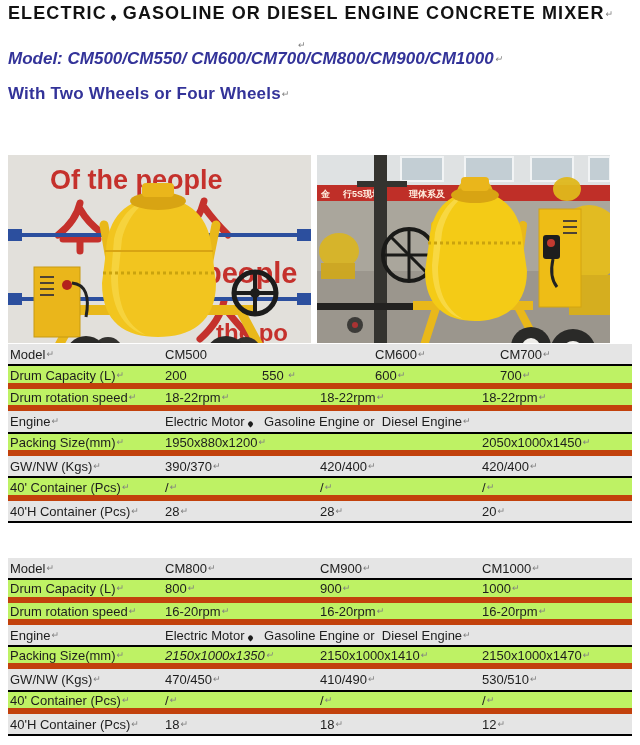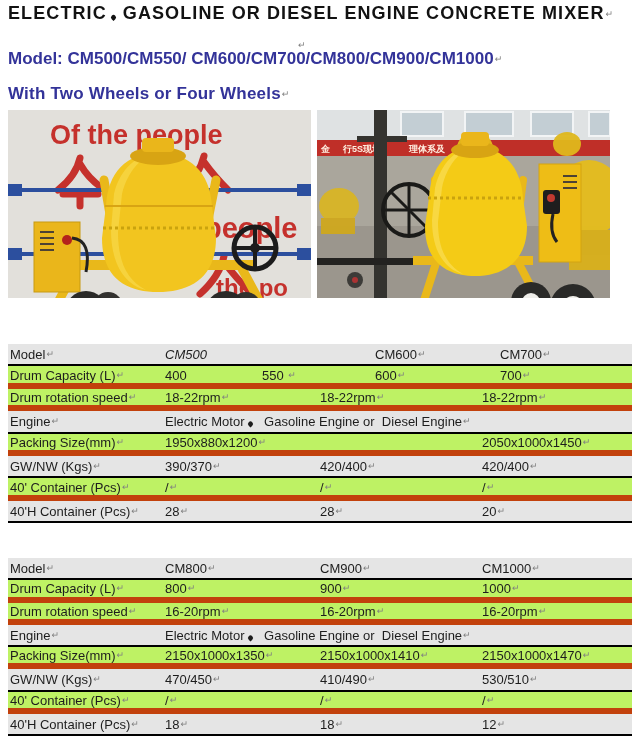--- a/index.html
+++ b/index.html
@@ -3,35 +3,35 @@
 <meta charset="utf-8">
 <style>
   html,body{margin:0;padding:0;background:#ffffff;}
   body{width:640px;height:745px;position:relative;overflow:hidden;
        font-family:"Liberation Sans",sans-serif;color:#1d1d1d;}
   .abs{position:absolute;}
 
   
   .title{left:8px;top:3px;font-size:18px;font-weight:800;letter-spacing:1.1px;
          color:#121212;white-space:pre;}
-  .model-line{left:8px;top:49px;font-size:17px;font-weight:700;color:#333399;white-space:pre;}
+  .model-line{left:8px;top:49px;font-size:17px;font-weight:700;color:#333399;white-space:pre;font-style:italic;}
   .subtitle{left:8px;top:84px;font-size:17px;font-weight:700;color:#333399;letter-spacing:.2px;white-space:pre;}
   .stray-rm{left:297px;top:40px;font-size:9px;color:#777;}
 
   
   .rm{font-weight:400;font-size:9px;color:#808080;vertical-align:2px;margin-left:1px;}
 
   
   .ideo-comma{display:inline-block;width:5px;height:5px;background:currentColor;
               border-radius:50% 50% 50% 0;transform:rotate(-45deg);
               margin:0 7px 0 4px;vertical-align:-1px;}
 
   
   .photos{left:8px;top:110px;width:604px;height:228px;display:flex;gap:6px;}
-  .photo{height:188px;overflow:hidden;background:#ddd;}
+  .photo{height:188px;overflow:hidden;background:#ddd;margin-top:45px;}
   .photo.left{width:303px;}
   .photo.right{width:293px;}
   .photo svg{display:block;}
 
   
   .spec-table{left:8px;width:624px;}
   #table1{top:344px;}
   #table2{top:558px;}
   .t-row{position:relative;box-sizing:border-box;}
   #table1 .t-row{height:22.4px;}
@@ -210,28 +210,28 @@
           <circle cx="256" cy="197" r="4" fill="#84837f"></circle>
         </g>
       </g>
     </svg>
   </div>
 </div>
 
 <div class="abs spec-table" id="table1">
     <div class="t-row shaded">
       <span class="t-label">Model<span class="rm">↵</span></span>
-      <span class="t-cell" style="left: 157px; font-style: italic;">CM500</span>
+      <span class="t-cell" style="left: 157px;">CM500</span>
       <span class="t-cell" style="left: 254px; margin-top: 46px;">CM550 <span class="rm">↵</span></span>
       <span class="t-cell" style="left: 367px;">CM600<span class="rm">↵</span></span>
       <span class="t-cell" style="left: 492px;">CM700<span class="rm">↵</span></span>
     </div>
     <div class="t-row plain">
       <span class="t-label">Drum Capacity (L)<span class="rm">↵</span></span>
-      <span class="t-cell" style="left: 157px;">400</span>
+      <span class="t-cell" style="left: 157px;">200</span>
       <span class="t-cell" style="left: 254px;">550 <span class="rm">↵</span></span>
       <span class="t-cell" style="left: 367px;">600<span class="rm">↵</span></span>
       <span class="t-cell" style="left: 492px;">700<span class="rm">↵</span></span>
     </div>
     <div class="t-row plain">
       <span class="t-label">Drum rotation speed<span class="rm">↵</span></span>
       <span class="t-cell" style="left: 157px;">18-22rpm<span class="rm">↵</span></span>
       <span class="t-cell" style="left: 312px;">18-22rpm<span class="rm">↵</span></span>
       <span class="t-cell" style="left: 474px;">18-22rpm<span class="rm">↵</span></span>
     </div>
@@ -281,21 +281,21 @@
       <span class="t-cell" style="left: 157px;">16-20rpm<span class="rm">↵</span></span>
       <span class="t-cell" style="left: 312px;">16-20rpm<span class="rm">↵</span></span>
       <span class="t-cell" style="left: 474px;">16-20rpm<span class="rm">↵</span></span>
     </div>
     <div class="t-row shaded">
       <span class="t-label">Engine<span class="rm">↵</span></span>
       <span class="t-cell" style="left: 157px;">Electric Motor<span class="ideo-comma"></span> Gasoline Engine or  Diesel Engine<span class="rm">↵</span></span>
     </div>
     <div class="t-row plain">
       <span class="t-label">Packing Size(mm)<span class="rm">↵</span></span>
-      <span class="t-cell" style="left: 157px;">2150x1000x1350<span class="rm">↵</span></span>
+      <span class="t-cell" style="left: 157px; font-style: italic;">2150x1000x1350<span class="rm">↵</span></span>
       <span class="t-cell" style="left: 312px;">2150x1000x1410<span class="rm">↵</span></span>
       <span class="t-cell" style="left: 474px;">2150x1000x1470<span class="rm">↵</span></span>
     </div>
     <div class="t-row shaded">
       <span class="t-label">GW/NW (Kgs)<span class="rm">↵</span></span>
       <span class="t-cell" style="left: 157px;">470/450<span class="rm">↵</span></span>
       <span class="t-cell" style="left: 312px;">410/490<span class="rm">↵</span></span>
       <span class="t-cell" style="left: 474px;">530/510<span class="rm">↵</span></span>
     </div>
     <div class="t-row plain">

